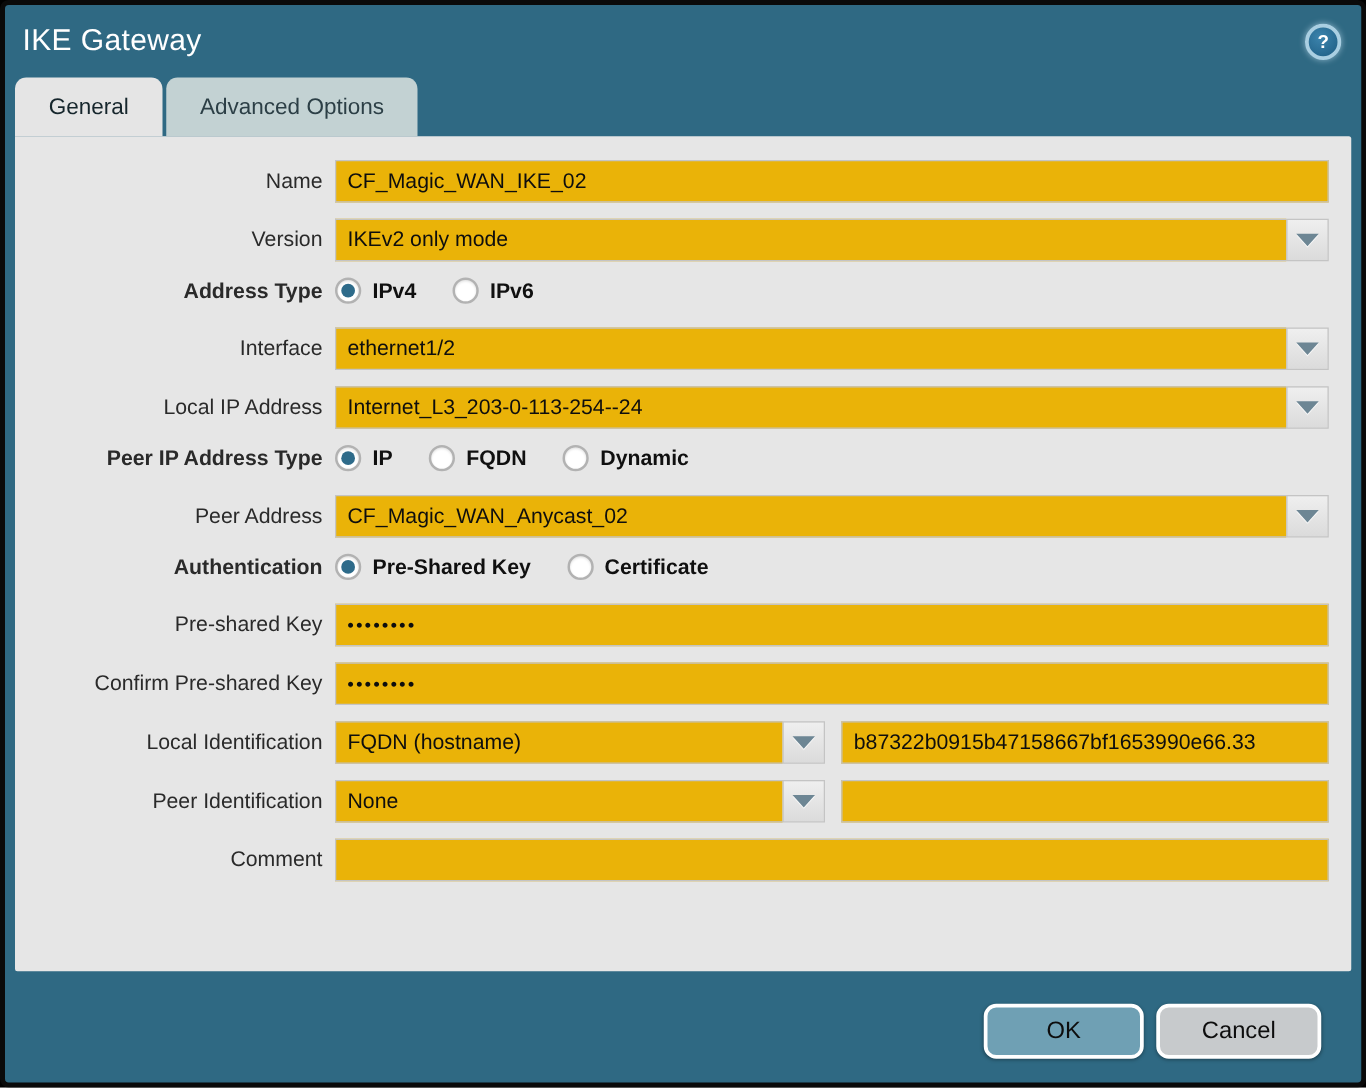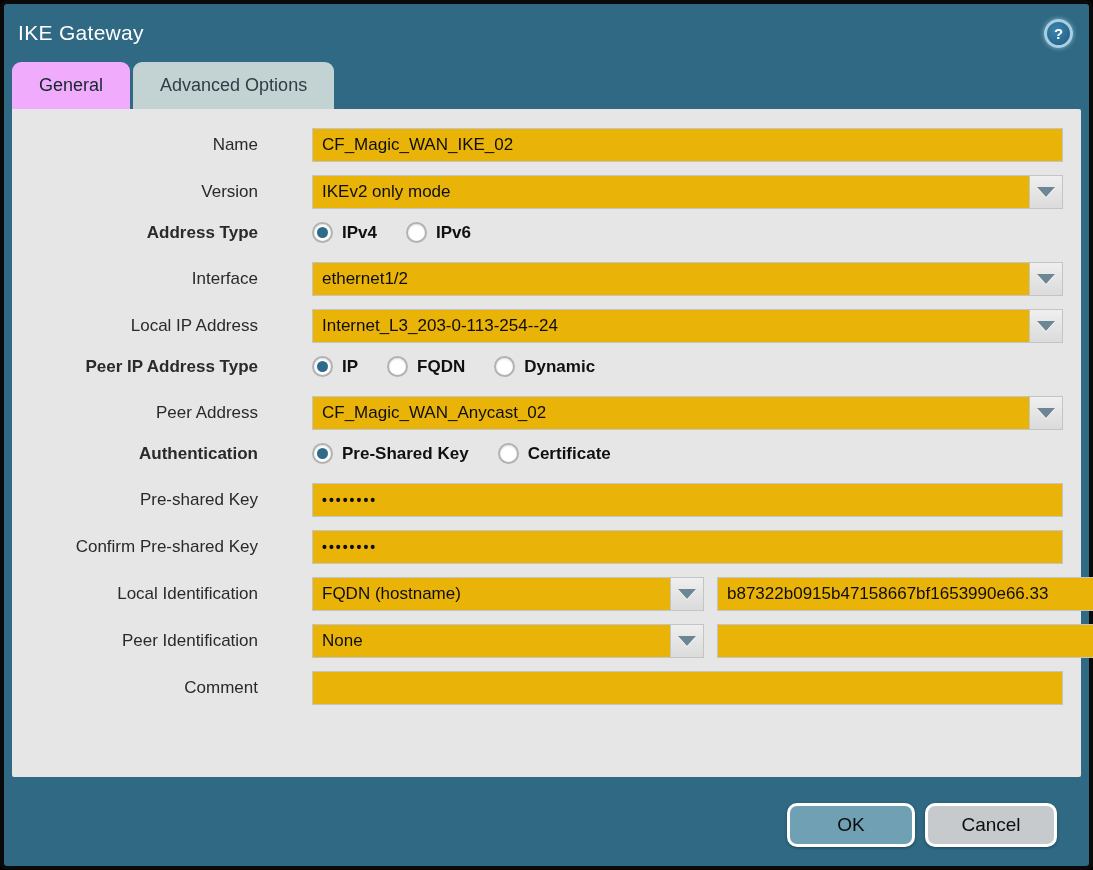--- a/index.html
+++ b/index.html
@@ -7,43 +7,43 @@
     width:1093px;height:870px;position:relative;overflow:hidden;
     background:#000;font-family:"Liberation Sans",sans-serif;
   }
   .dialog{
     position:absolute;inset:0;box-sizing:border-box;
     background:var(--teal,#2f6983);
     border:4px solid #0a0a0a;border-radius:7px;
   }
   
   .titlebar{height:58px;display:flex;align-items:center;justify-content:space-between;padding:0 16px 0 14px;}
-  .title{color:#fff;font-size:21px;letter-spacing:.3px;}
+  .title{color:#fff;font-size:24px;letter-spacing:.3px;}
   .help{
     width:23px;height:23px;border-radius:50%;
     background:radial-gradient(circle at 40% 35%, #3c84ad, #1d5c82);
     border:3px solid #aacfe2;color:#fff;font-weight:bold;font-size:15px;
     display:flex;align-items:center;justify-content:center;
     box-shadow:0 0 5px rgba(210,235,250,.6);cursor:pointer;
   }
   
   .tabs{display:flex;margin-left:8px;height:47px;align-items:flex-end;}
   .tab{
     height:47px;padding:0 27px;display:flex;align-items:center;
     font-size:18px;border-radius:9px 9px 0 0;margin-right:3px;cursor:pointer;
   }
-  .tab.active{background:#f0abfc;color:#16262c;}
+  .tab.active{background:#e5e5e5;color:#16262c;}
   .tab.inactive{background:var(--tab_inactive,#c3d2d3);color:#2c3f46;}
   
   .panel{
     margin:0 8px;height:668px;box-sizing:border-box;
     background:var(--panel,#e6e6e6);padding-top:19px;
     border-radius:0 2px 2px 2px;
   }
-  .row{display:flex;align-items:center;margin:0 18px 13px 0;gap:44px;}
+  .row{display:flex;align-items:center;margin:0 18px 13px 0;}
   .row.radio-row{margin-bottom:19px;margin-top:3px;font-weight:bold;}
   .row-label{
     width:246px;flex:none;text-align:right;padding-right:10px;
     font-size:17px;color:#2a2a2a;white-space:nowrap;
   }
   .row-control{flex:1;display:flex;align-items:center;min-width:0;}
   .ti{
     height:34px;box-sizing:border-box;border:1px solid #c4c4c4;background:#eab308;
     font-family:"Liberation Sans",sans-serif;font-size:17px;color:#0e0e0e;
     padding:0 9px;width:100%;outline:none;

